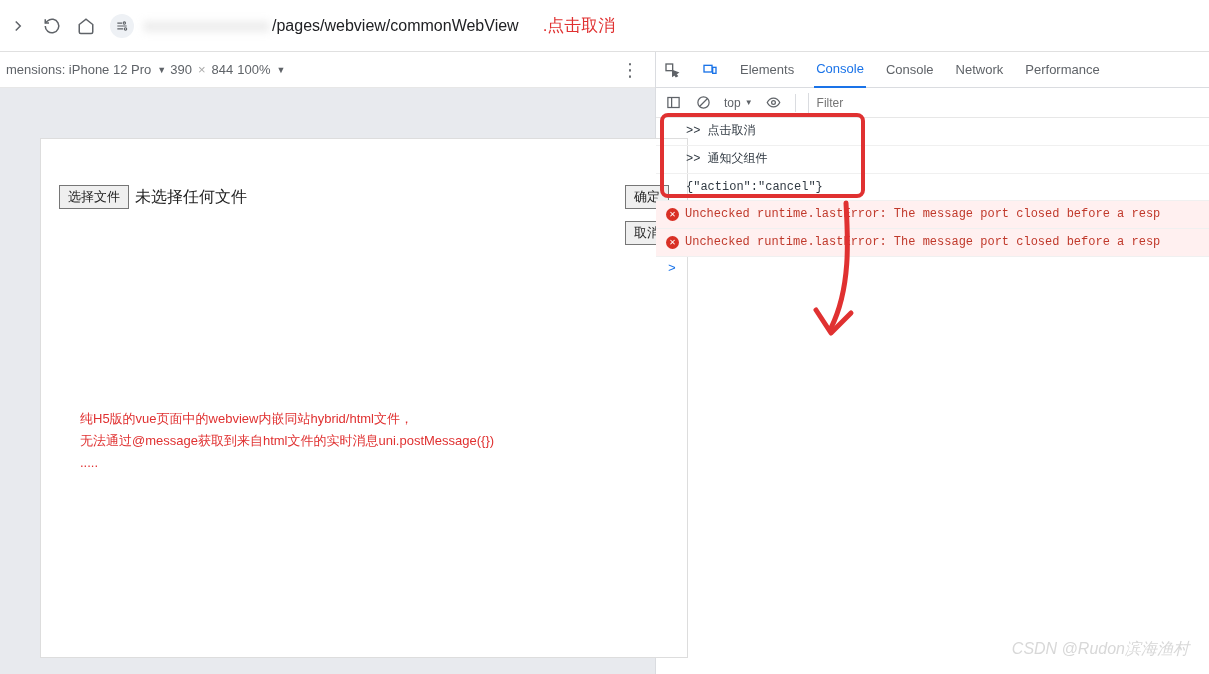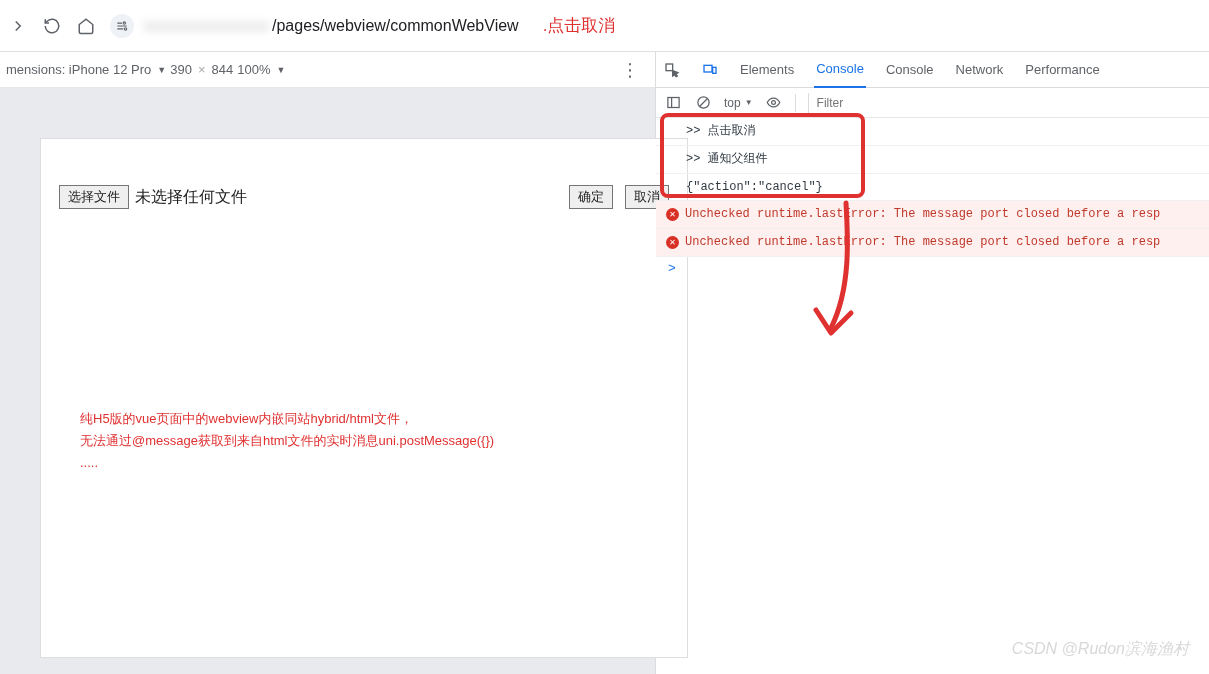--- a/index.html
+++ b/index.html
@@ -28,21 +28,21 @@
 .device-bar .more { margin-left: auto; margin-right: 10px; font-size: 18px; color: #5f6368; }
 .left-canvas { background: #e8eaee; height: calc(100% - 36px); padding: 50px 40px 0 40px; position: relative; }
 .left-border { position: absolute; left: 0; top: 36px; bottom: 0; width: 4px; background: #999; }
 .left-border::after { content: ""; position: absolute; left: 28px; top: 0; bottom: 0; width: 1px; background: #ccc; }
 
 
 .page-card { background: #ffffff; border: 1px solid #ddd; width: 648px; min-height: 520px; padding: 46px 18px 18px 18px; position: relative; }
 .file-row { display: flex; align-items: center; gap: 6px; }
 .btn { border: 1px solid #767676; background: #efefef; padding: 2px 8px; font-size: 13px; font-family: inherit; color: #222; }
 .file-label { font-size: 16px; color: #222; }
-.action-btns { position: absolute; right: 18px; top: 46px; display: flex; gap: 12px; }
+.action-btns { position: absolute; right: 18px; top: 46px; display: flex; gap: 12px; flex-direction: column; }
 
 
 .anno-text { position: absolute; left: 80px; top: 320px; color: #e03131; font-size: 13px; line-height: 1.7; }
 
 
 .dt-tabs { height: 36px; border-bottom: 1px solid #dadce0; display: flex; align-items: center; padding: 0 6px; gap: 18px; font-size: 13px; color: #5f6368; }
 .dt-tabs .dt-icon { width: 20px; height: 20px; display: flex; align-items: center; justify-content: center; }
 .dt-tabs .tab { padding: 0 2px; height: 36px; display: flex; align-items: center; cursor: pointer; }
 .dt-tabs .tab.active { color: #1a73e8; border-bottom: 2px solid #1a73e8; }
 

